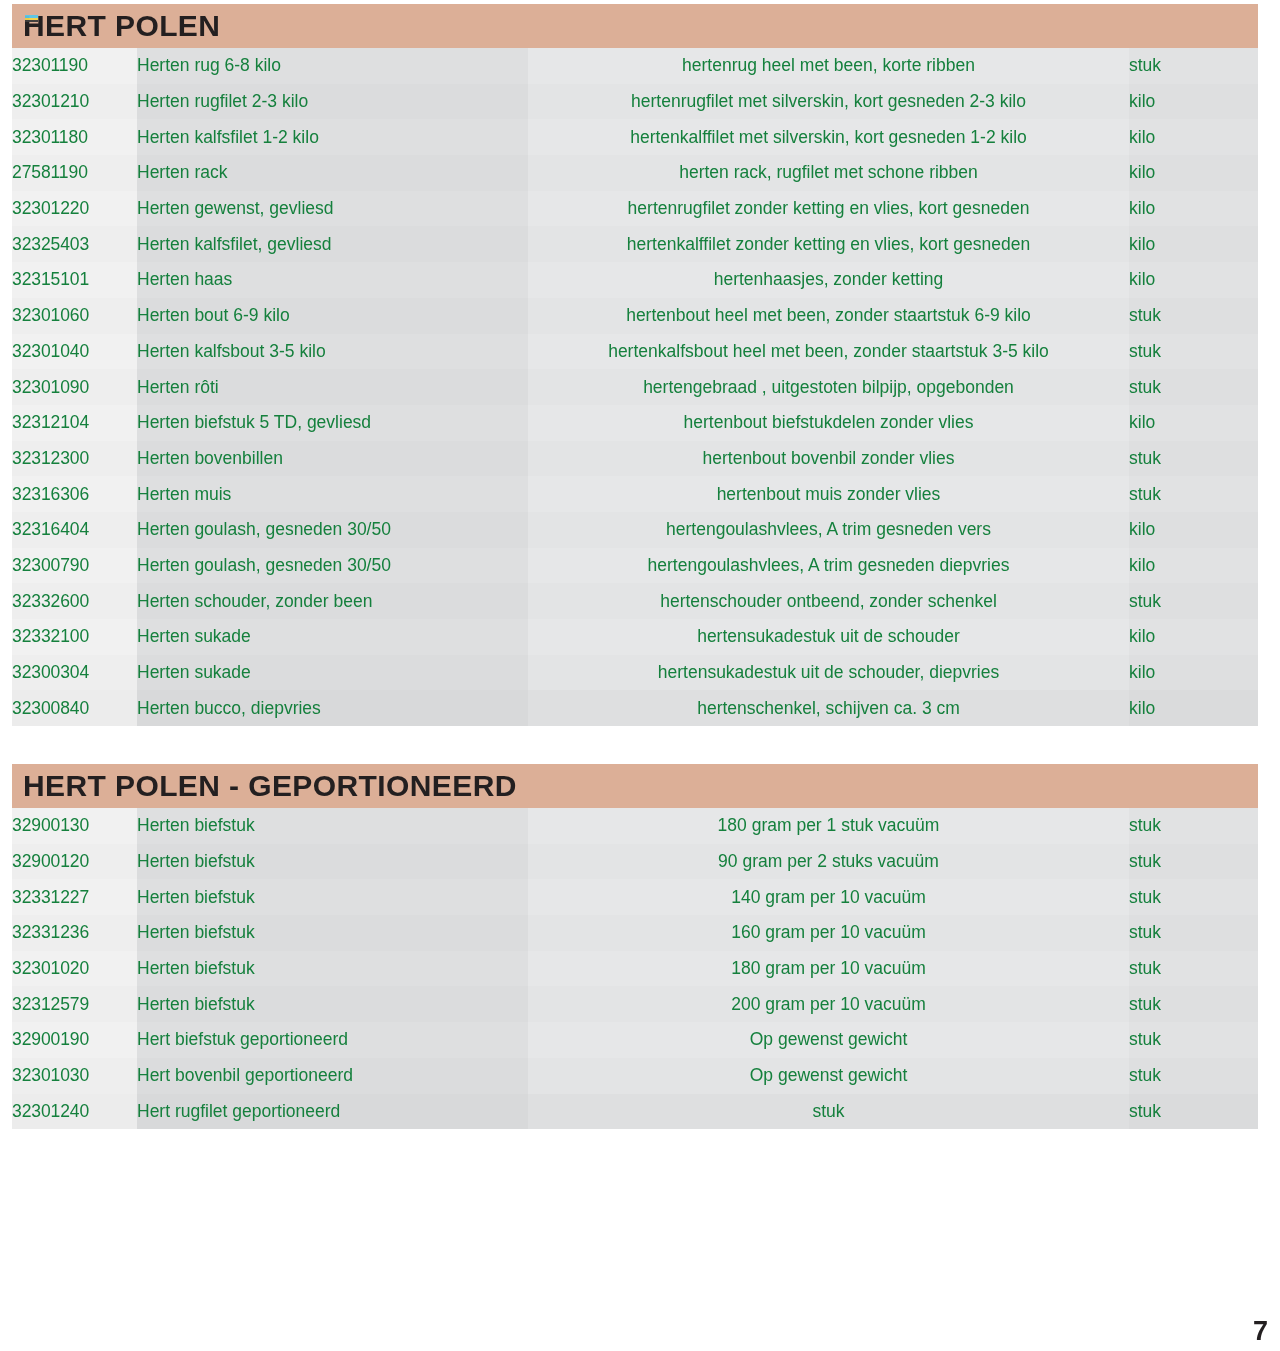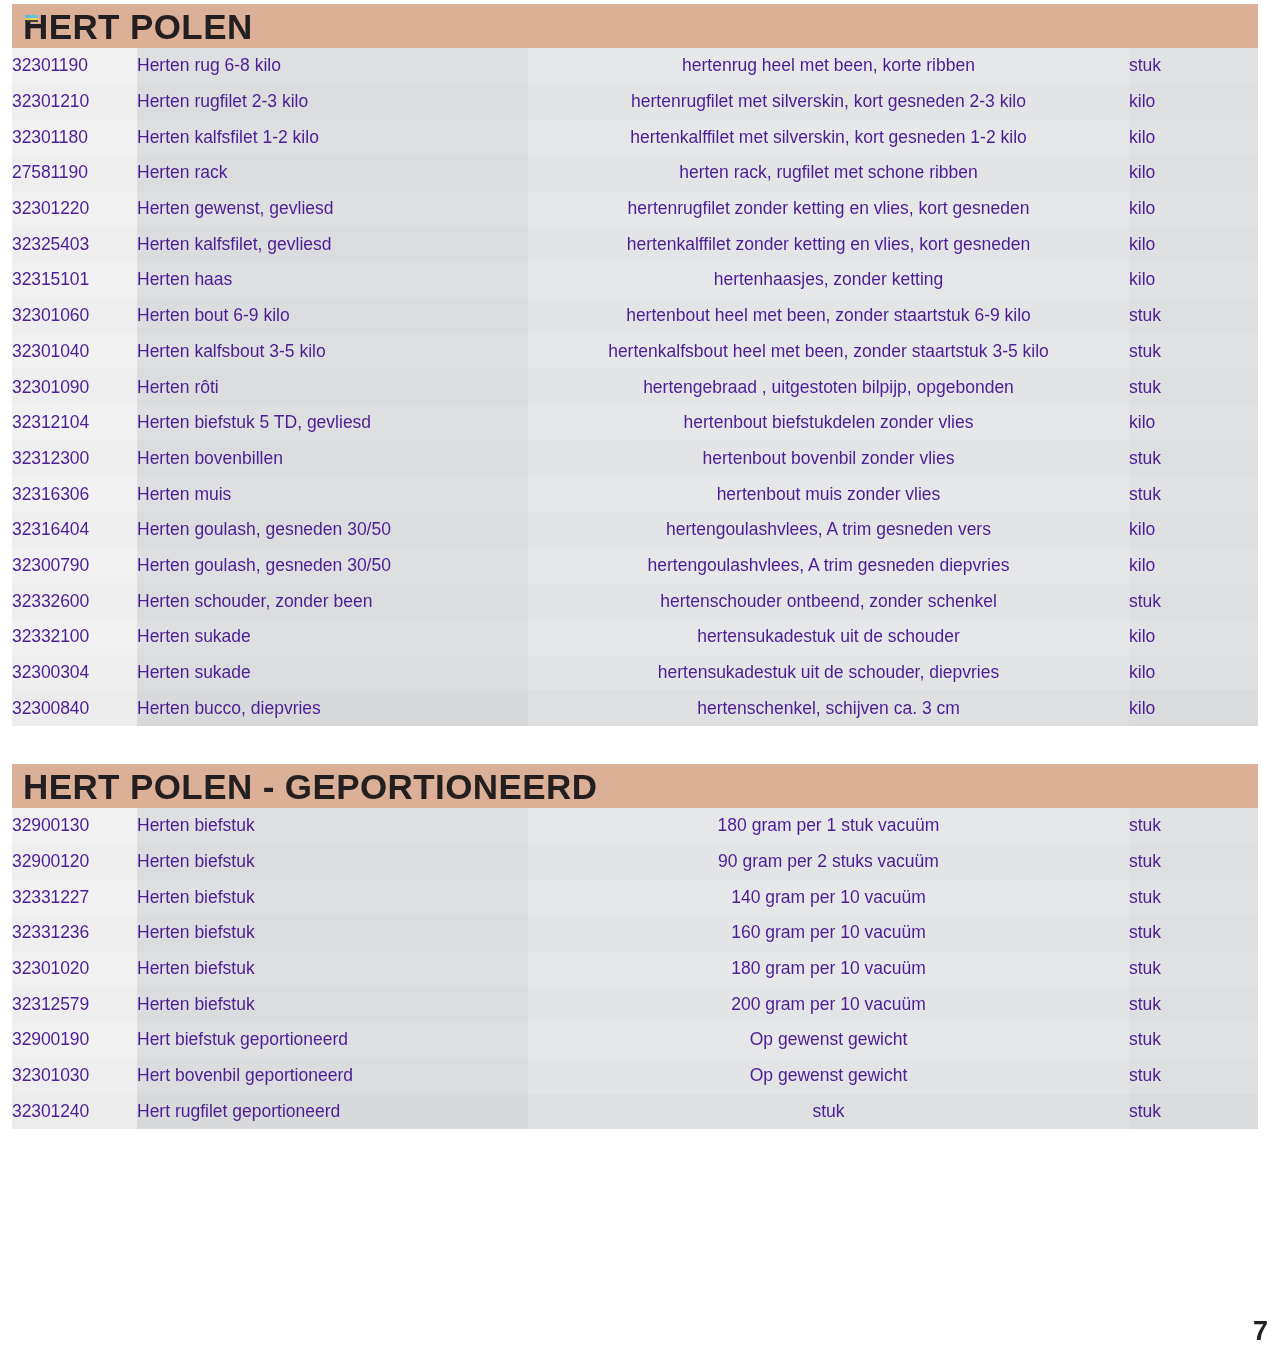--- a/index.html
+++ b/index.html
@@ -35,21 +35,21 @@
     height: 44px;
     background: #dcaf97;
     display: flex;
     align-items: center;
     padding-left: 11px;
     box-sizing: border-box;
     position: relative;
   }
   .section-header h2 {
     margin: 0;
-    font-size: 35px;
+    font-size: 30px;
     font-weight: bold;
     letter-spacing: 0.4px;
     color: #231f20;
     line-height: 1;
   }
 
   
   .reg-mark {
     position: absolute;
     left: 13px;
@@ -65,21 +65,21 @@
     opacity: 0.95;
     pointer-events: none;
   }
 
   
   table.price-table {
     border-collapse: collapse;
     width: 1246px;
     table-layout: fixed;
     font-size: 17.5px;
-    color: #4c1d95;
+    color: #15803d;
   }
   table.price-table td {
     padding: 0 0 0 0;
     height: 35.7px;
     vertical-align: middle;
     white-space: nowrap;
     overflow: hidden;
   }
   
   col.c-code  { width: 125px; }

